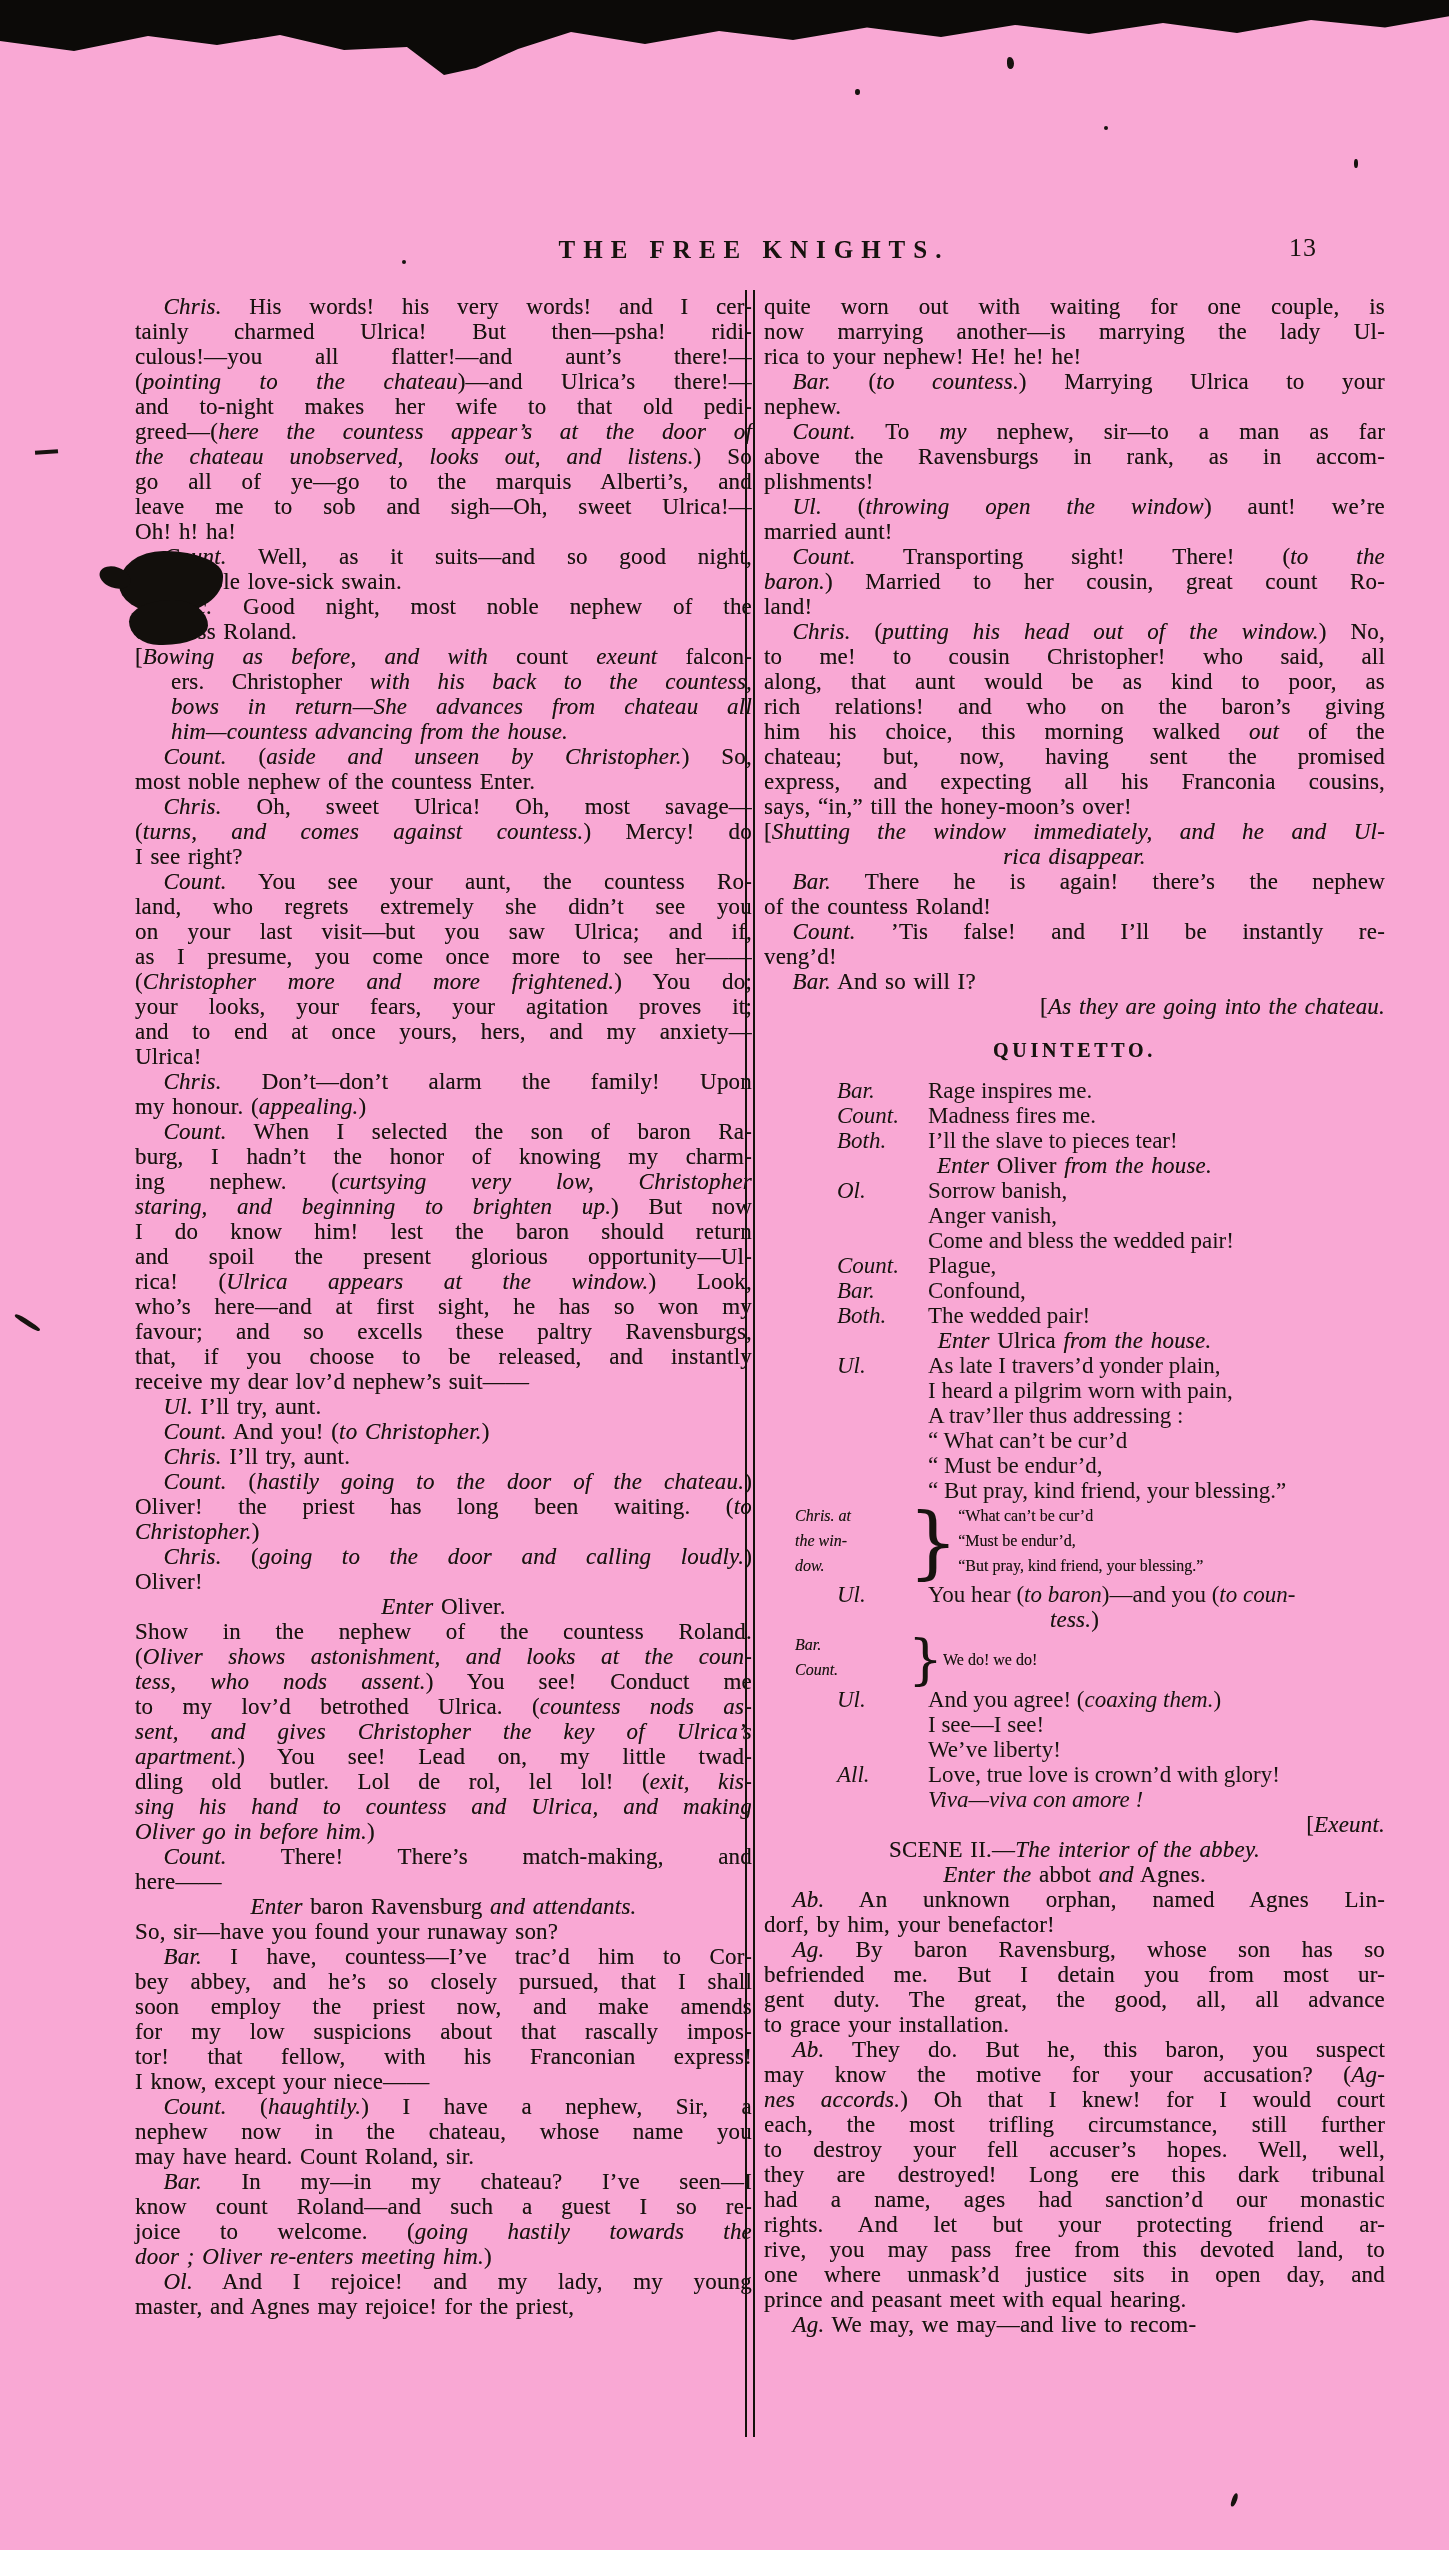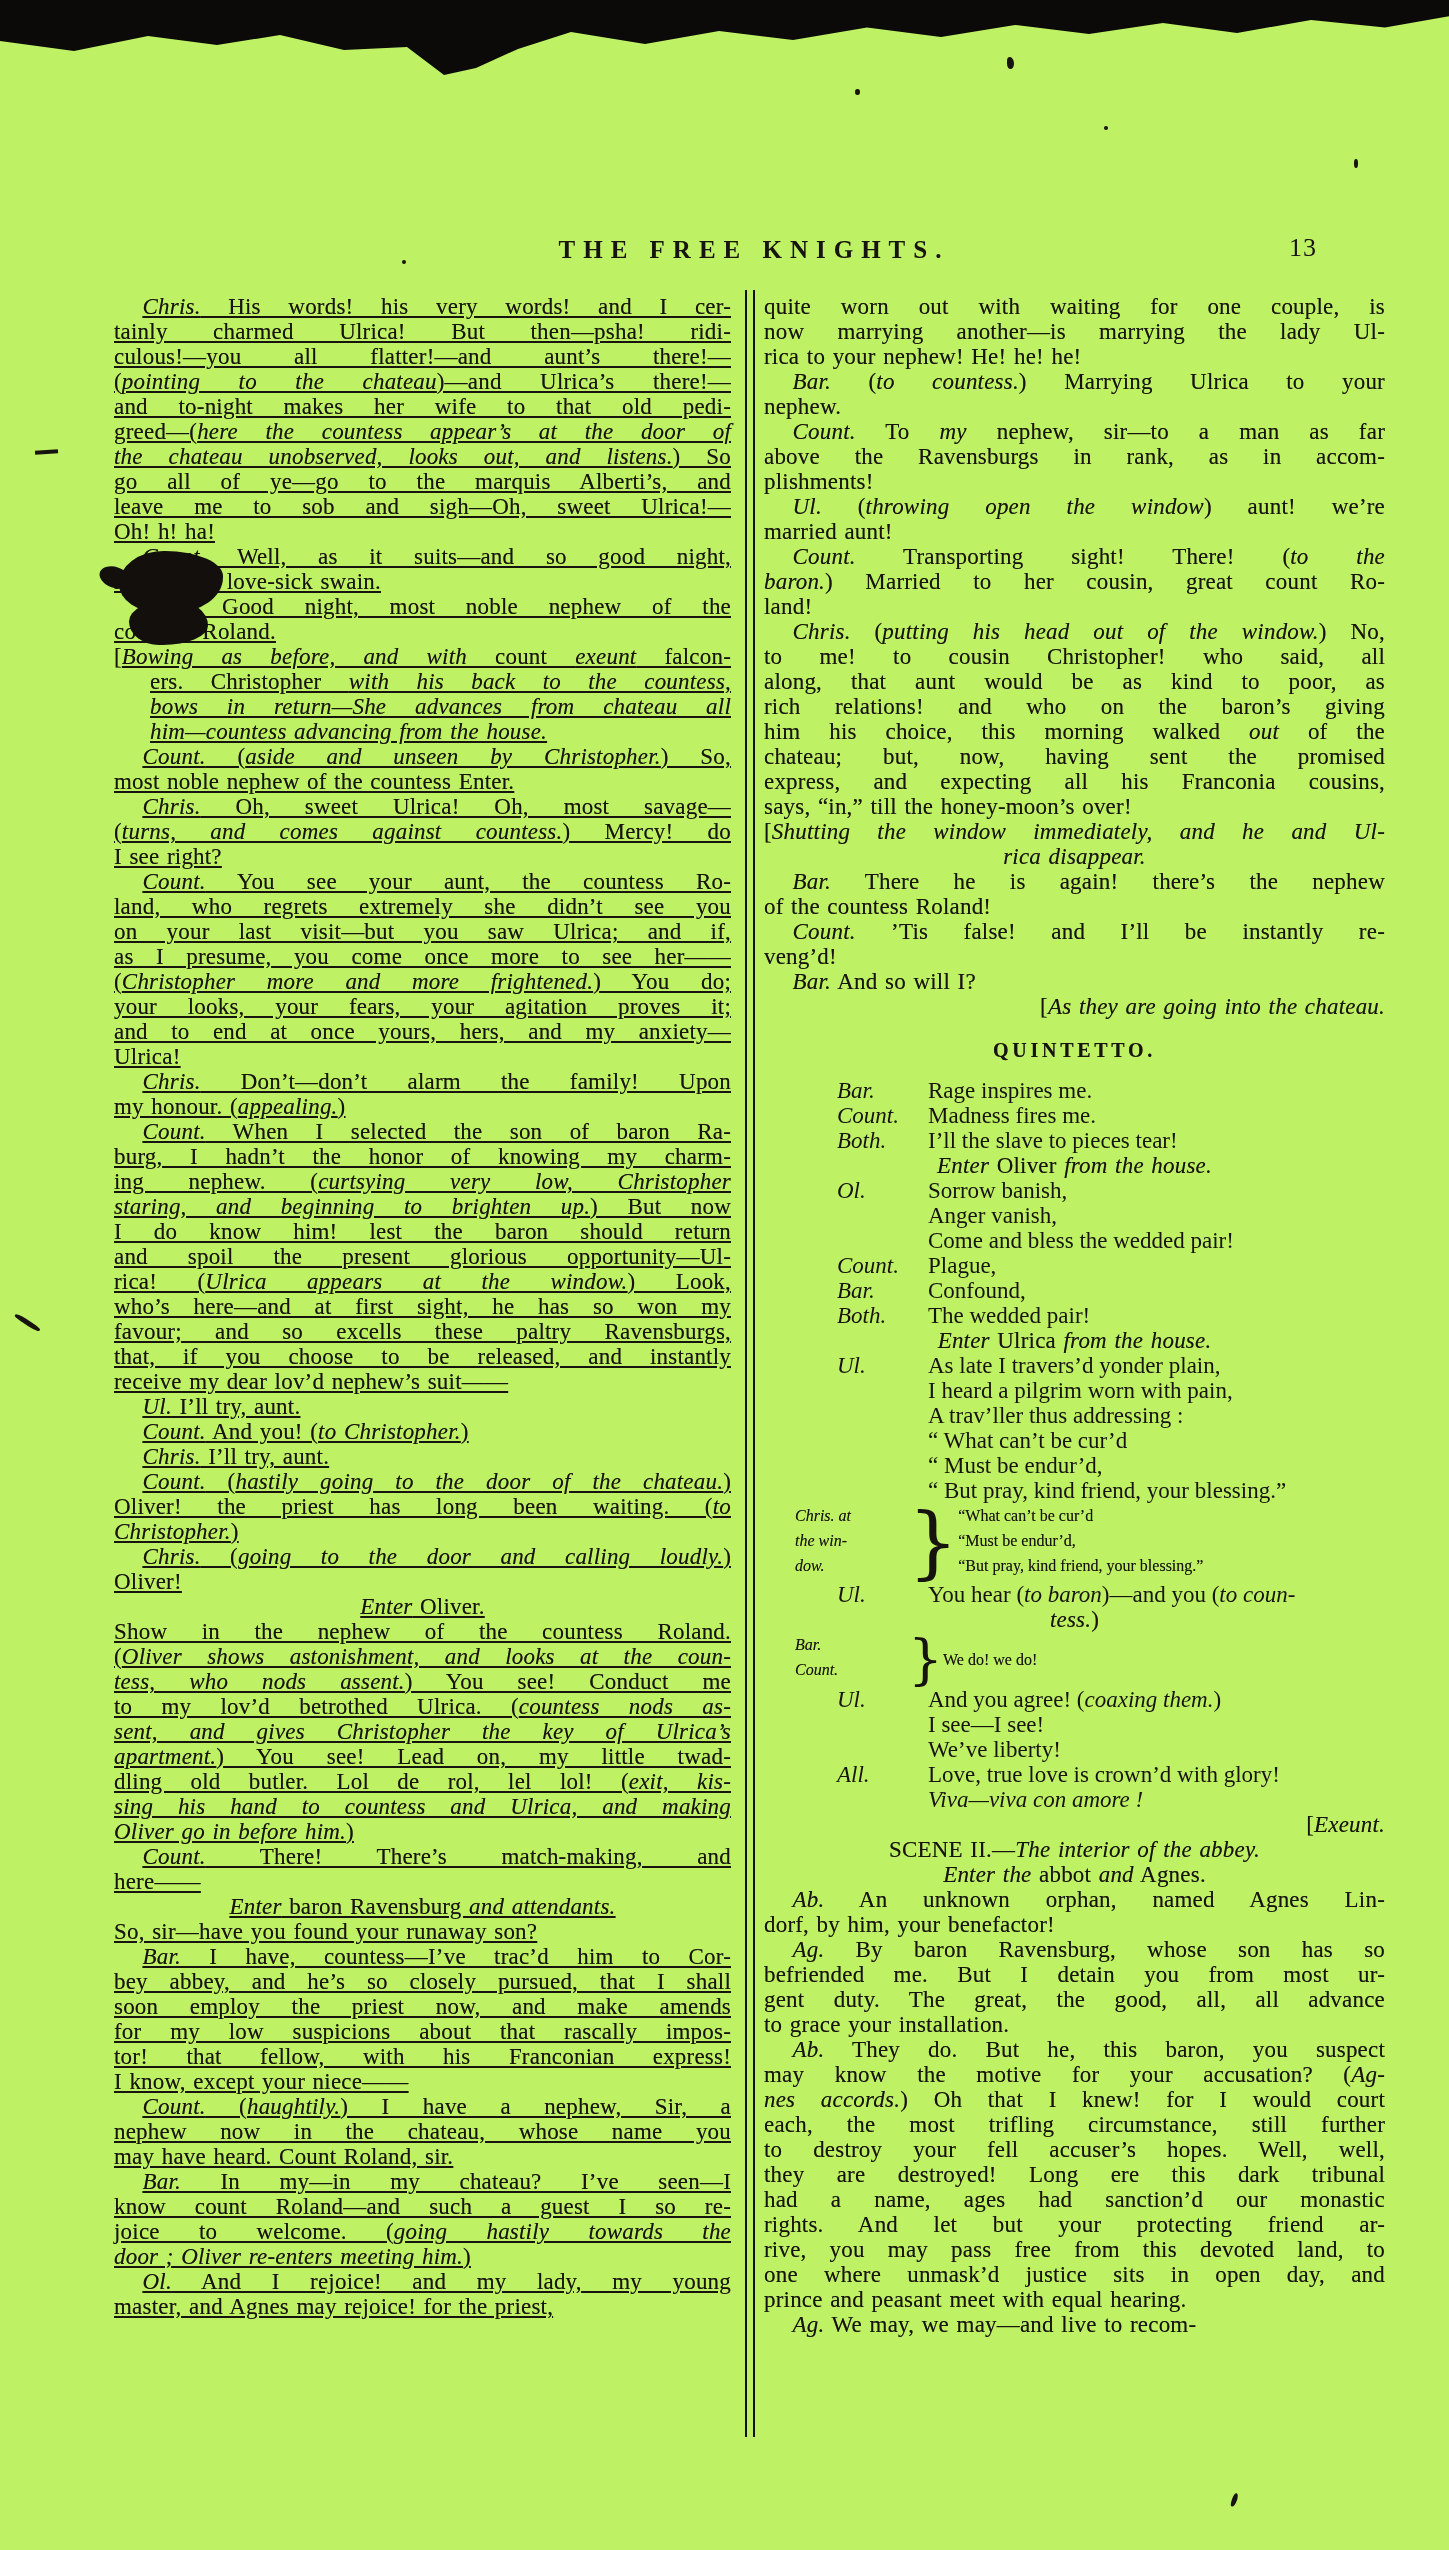--- a/index.html
+++ b/index.html
@@ -1,16 +1,16 @@
 <!DOCTYPE html>
 <html style="font-size:8.5px"><head>
 <meta charset="utf-8">
 <style>
   html,body{margin:0;padding:0;background:#e8e6e0;}
-  .page{position:relative;width:1450px;height:2550px;background:#bef264;
+  .page{position:relative;width:1450px;height:2550px;background:#f9a8d4;
         font-family:"Liberation Serif","DejaVu Serif",serif;color:#17130f;overflow:hidden;}
   
   .top-tear{position:absolute;top:0;left:0;width:1450px;height:85px;background:#0c0a08;
     clip-path:polygon(0 0,1450px 0,1450px 16px,1385px 27.5px,1311px 20px,1237px 33px,1163px 23px,
     1089px 34px,1015px 25px,941px 37px,867px 27.5px,793px 40px,719px 31px,645px 44px,
     571px 32px,518px 49px,476px 68px,444px 75px,407px 47px,344px 50px,280px 35px,
     217px 45px,148px 36px,74px 51px,0 41px);}
   .blot{position:absolute;background:#120f0c;}
   .blot1{left:119px;top:551px;width:104px;height:62px;border-radius:46% 60% 52% 44%/58% 44% 62% 50%;}
   .blot1:after{content:"";position:absolute;left:9.5px;top:49px;width:79px;height:45px;background:#120f0c;
@@ -20,21 +20,21 @@
   .speck{position:absolute;background:#17130f;border-radius:50%;}
   .mark-dash{position:absolute;left:35px;top:450px;width:23px;height:3.7px;background:#17130f;transform:rotate(-4deg);}
   .mark-tick{position:absolute;left:12.7px;top:1320px;width:28.5px;height:4.8px;background:#17130f;transform:rotate(32deg);border-radius:40%;}
   .mark-comma{position:absolute;left:1232px;top:2493px;width:5.3px;height:13.7px;background:#17130f;border-radius:50% 50% 60% 40%;transform:rotate(18deg);}
   
   .running-title{position:absolute;top:236px;left:123px;width:1262px;text-align:center;
     font-size:25px;font-weight:bold;letter-spacing:8px;}
   .page-number{position:absolute;top:233px;left:1289px;font-size:26px;letter-spacing:1.1px;}
   
   .col{position:absolute;top:294px;}
-  .col-left{left:114px;width:617px;text-decoration:underline;}
+  .col-left{left:135px;width:617px;}
   .col-right{left:764px;width:621px;}
   .divider{position:absolute;left:745px;top:290px;height:2147px;width:5.8px;
     border-left:2.1px solid #15110d;border-right:2.1px solid #15110d;}
   
   .line{font-size:23px;line-height:25px;text-align:justify;letter-spacing:0.2px;word-spacing:1.6px;
     text-shadow:0 0 0.5px rgba(20,15,10,.45);}
   .line.j{text-align-last:justify;}
   .block{margin:0;}
   .speech .line:first-child{text-indent:28.5px;}
   .bracket .line{padding-left:36px;}

